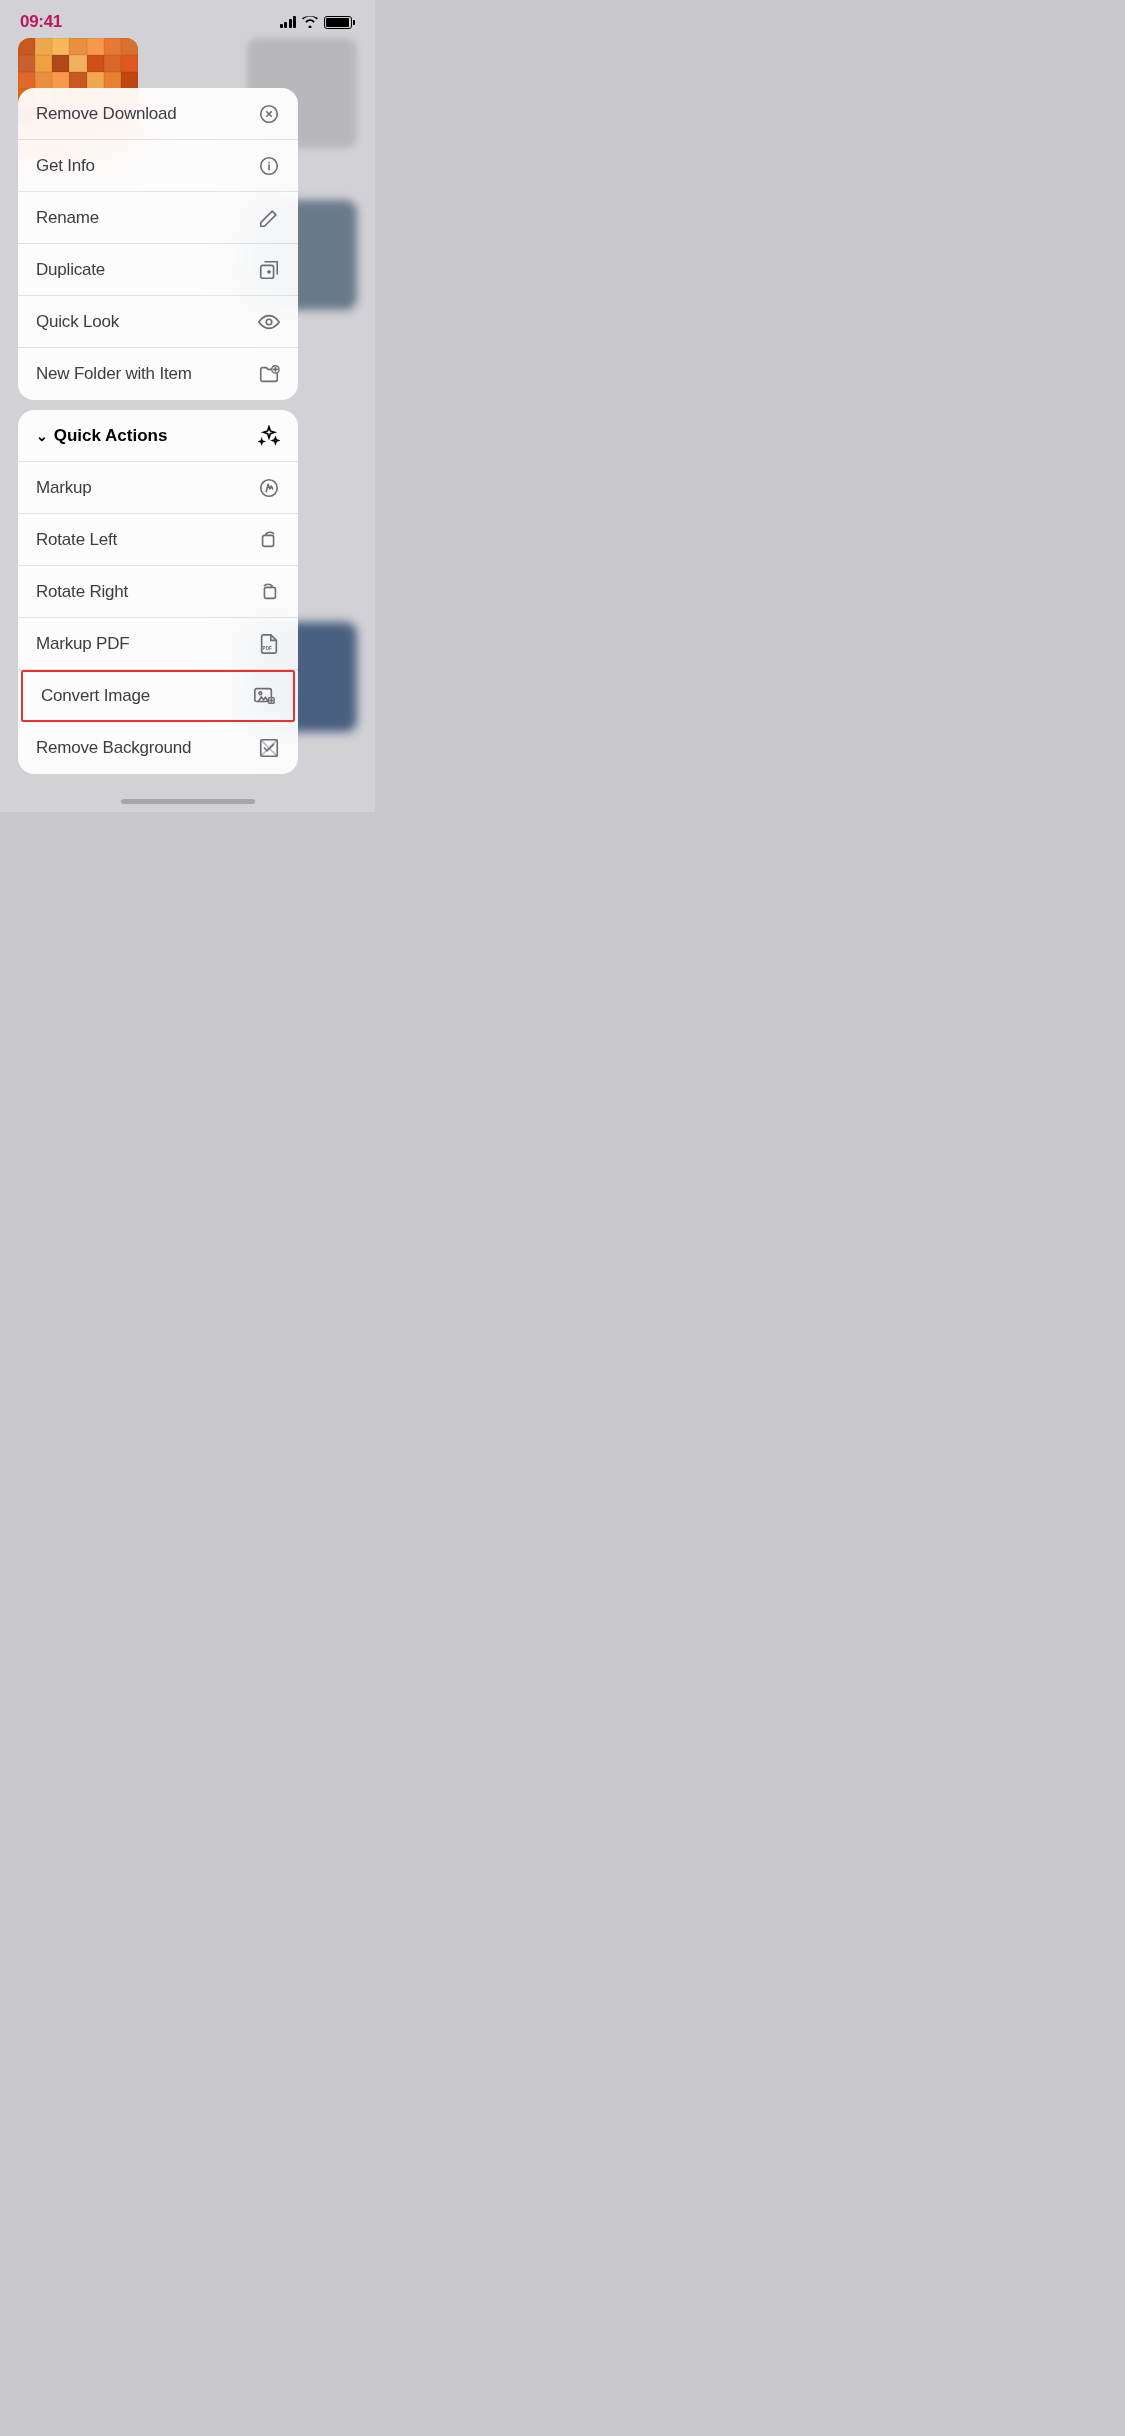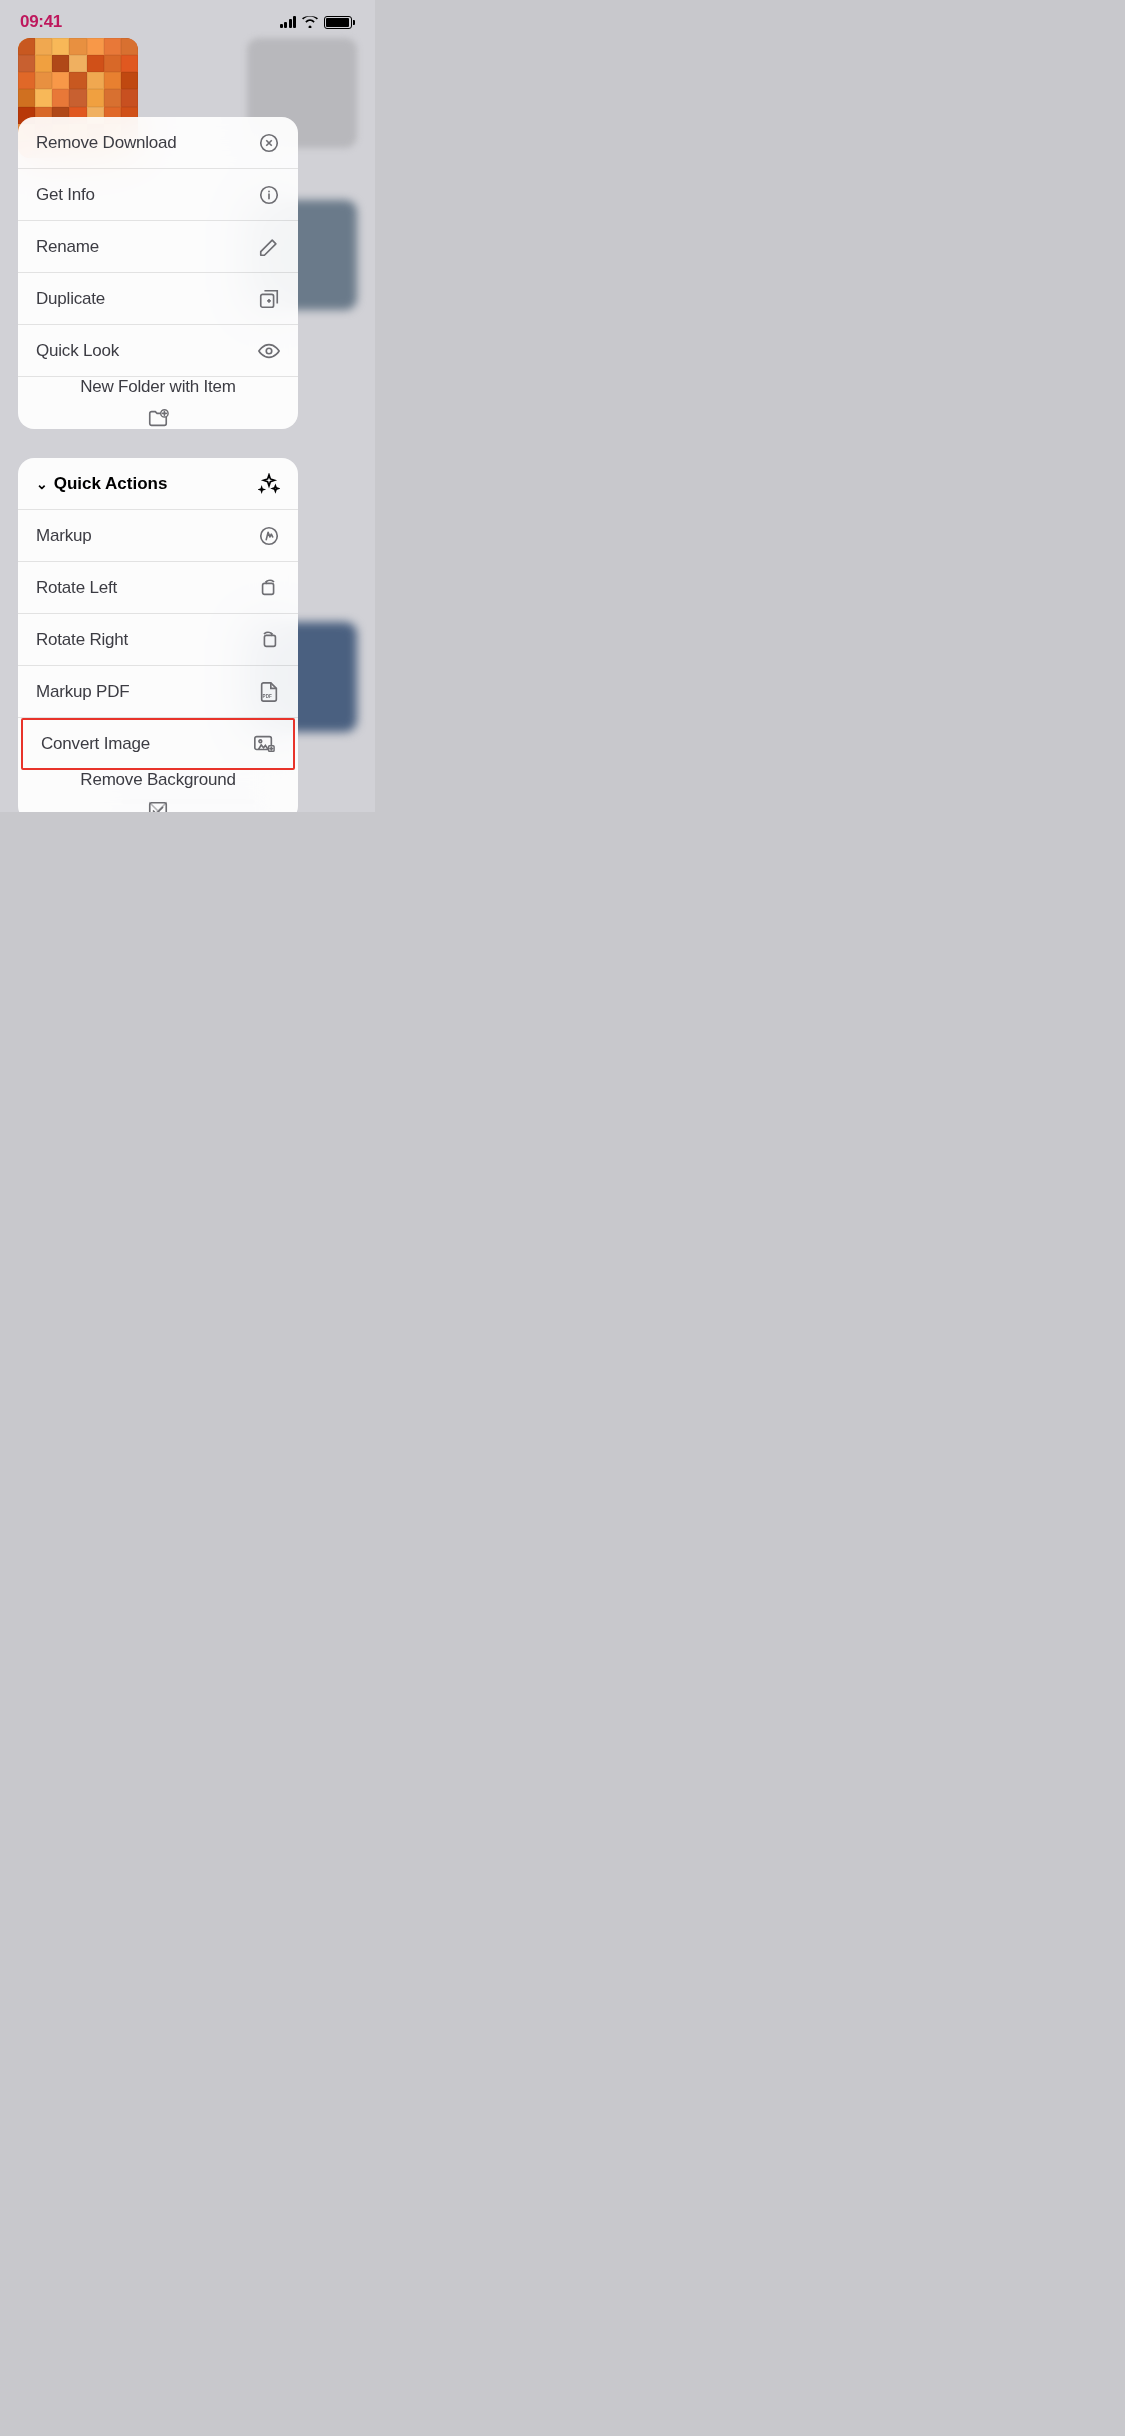--- a/index.html
+++ b/index.html
@@ -159,36 +159,34 @@
     }
 
     
     .menu-group {
       background: rgba(255,255,255,0.92);
       backdrop-filter: blur(20px);
       -webkit-backdrop-filter: blur(20px);
       border-radius: 16px;
       overflow: hidden;
       margin-bottom: 10px;
-      margin-top: 29px;
     }
 
     .menu-item {
       display: flex;
       align-items: center;
       justify-content: space-between;
       padding: 0 18px;
       height: 52px;
       border-bottom: 0.5px solid rgba(0,0,0,0.1);
       cursor: pointer;
     }
 
     .menu-item:last-child {
       border-bottom: none;
-      flex-direction: column;
     }
 
     .menu-item-label {
       font-size: 17px;
       color: #3c3c43;
       font-weight: 400;
       letter-spacing: -0.2px;
     }
 
     

